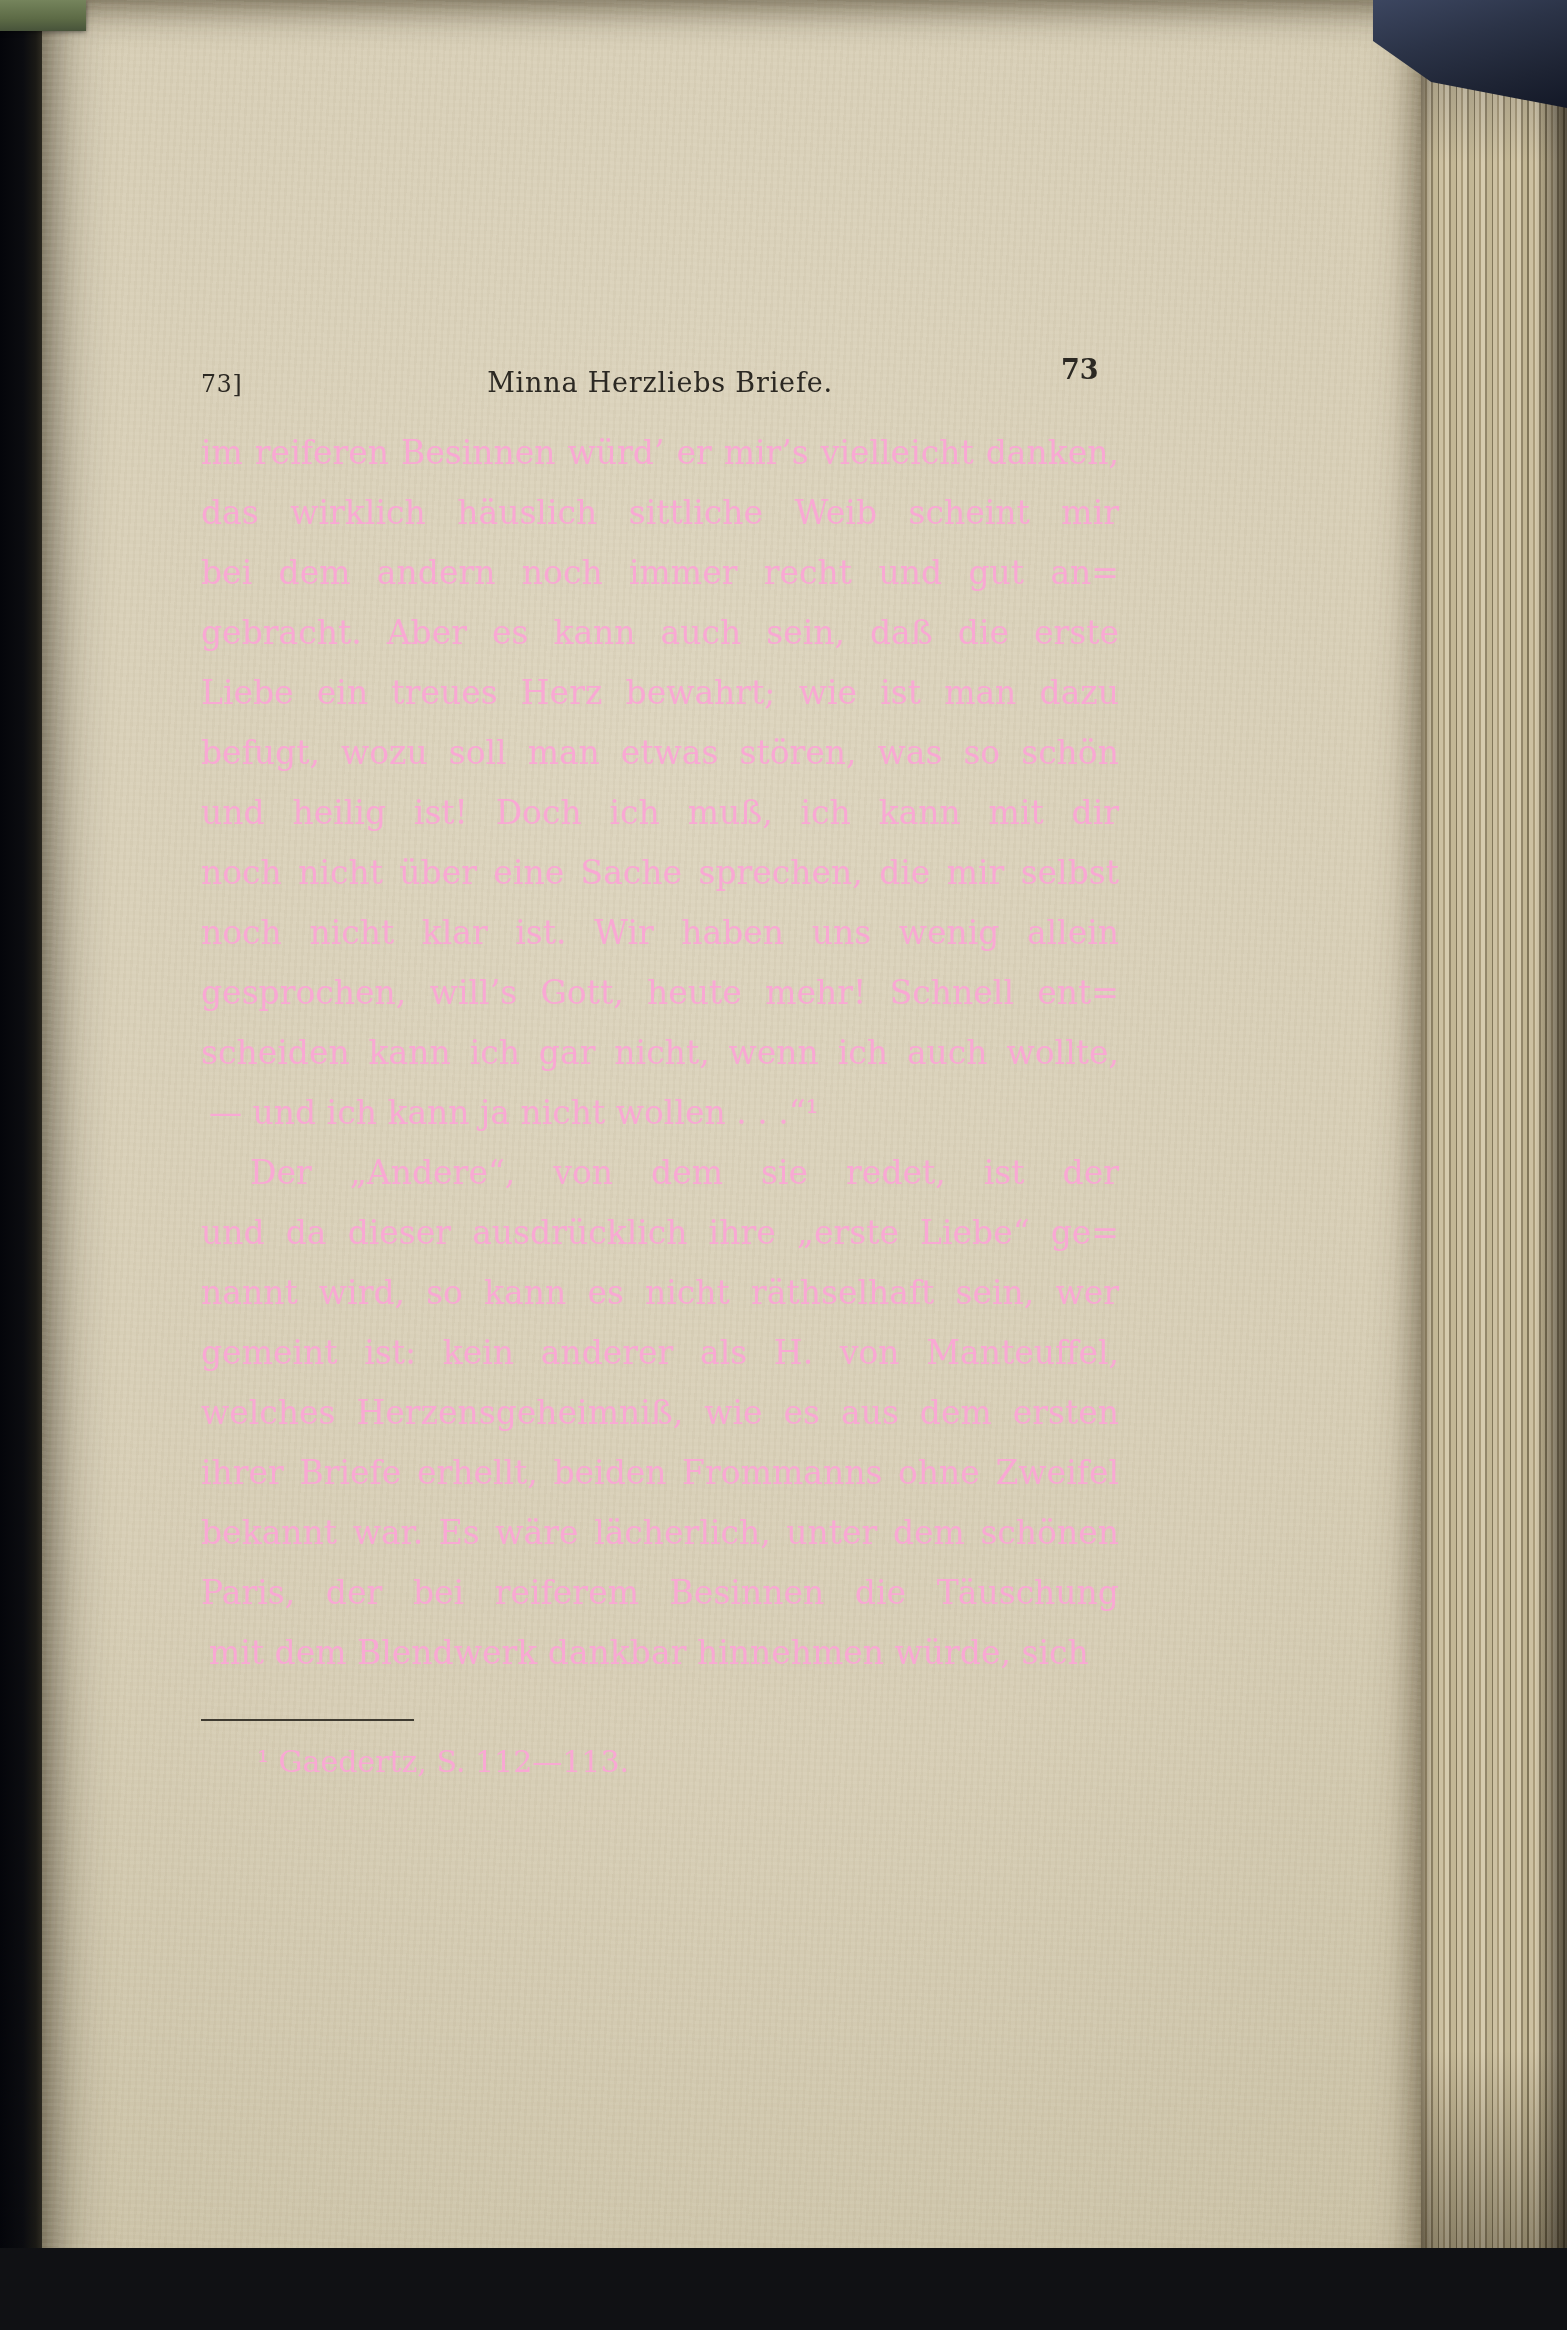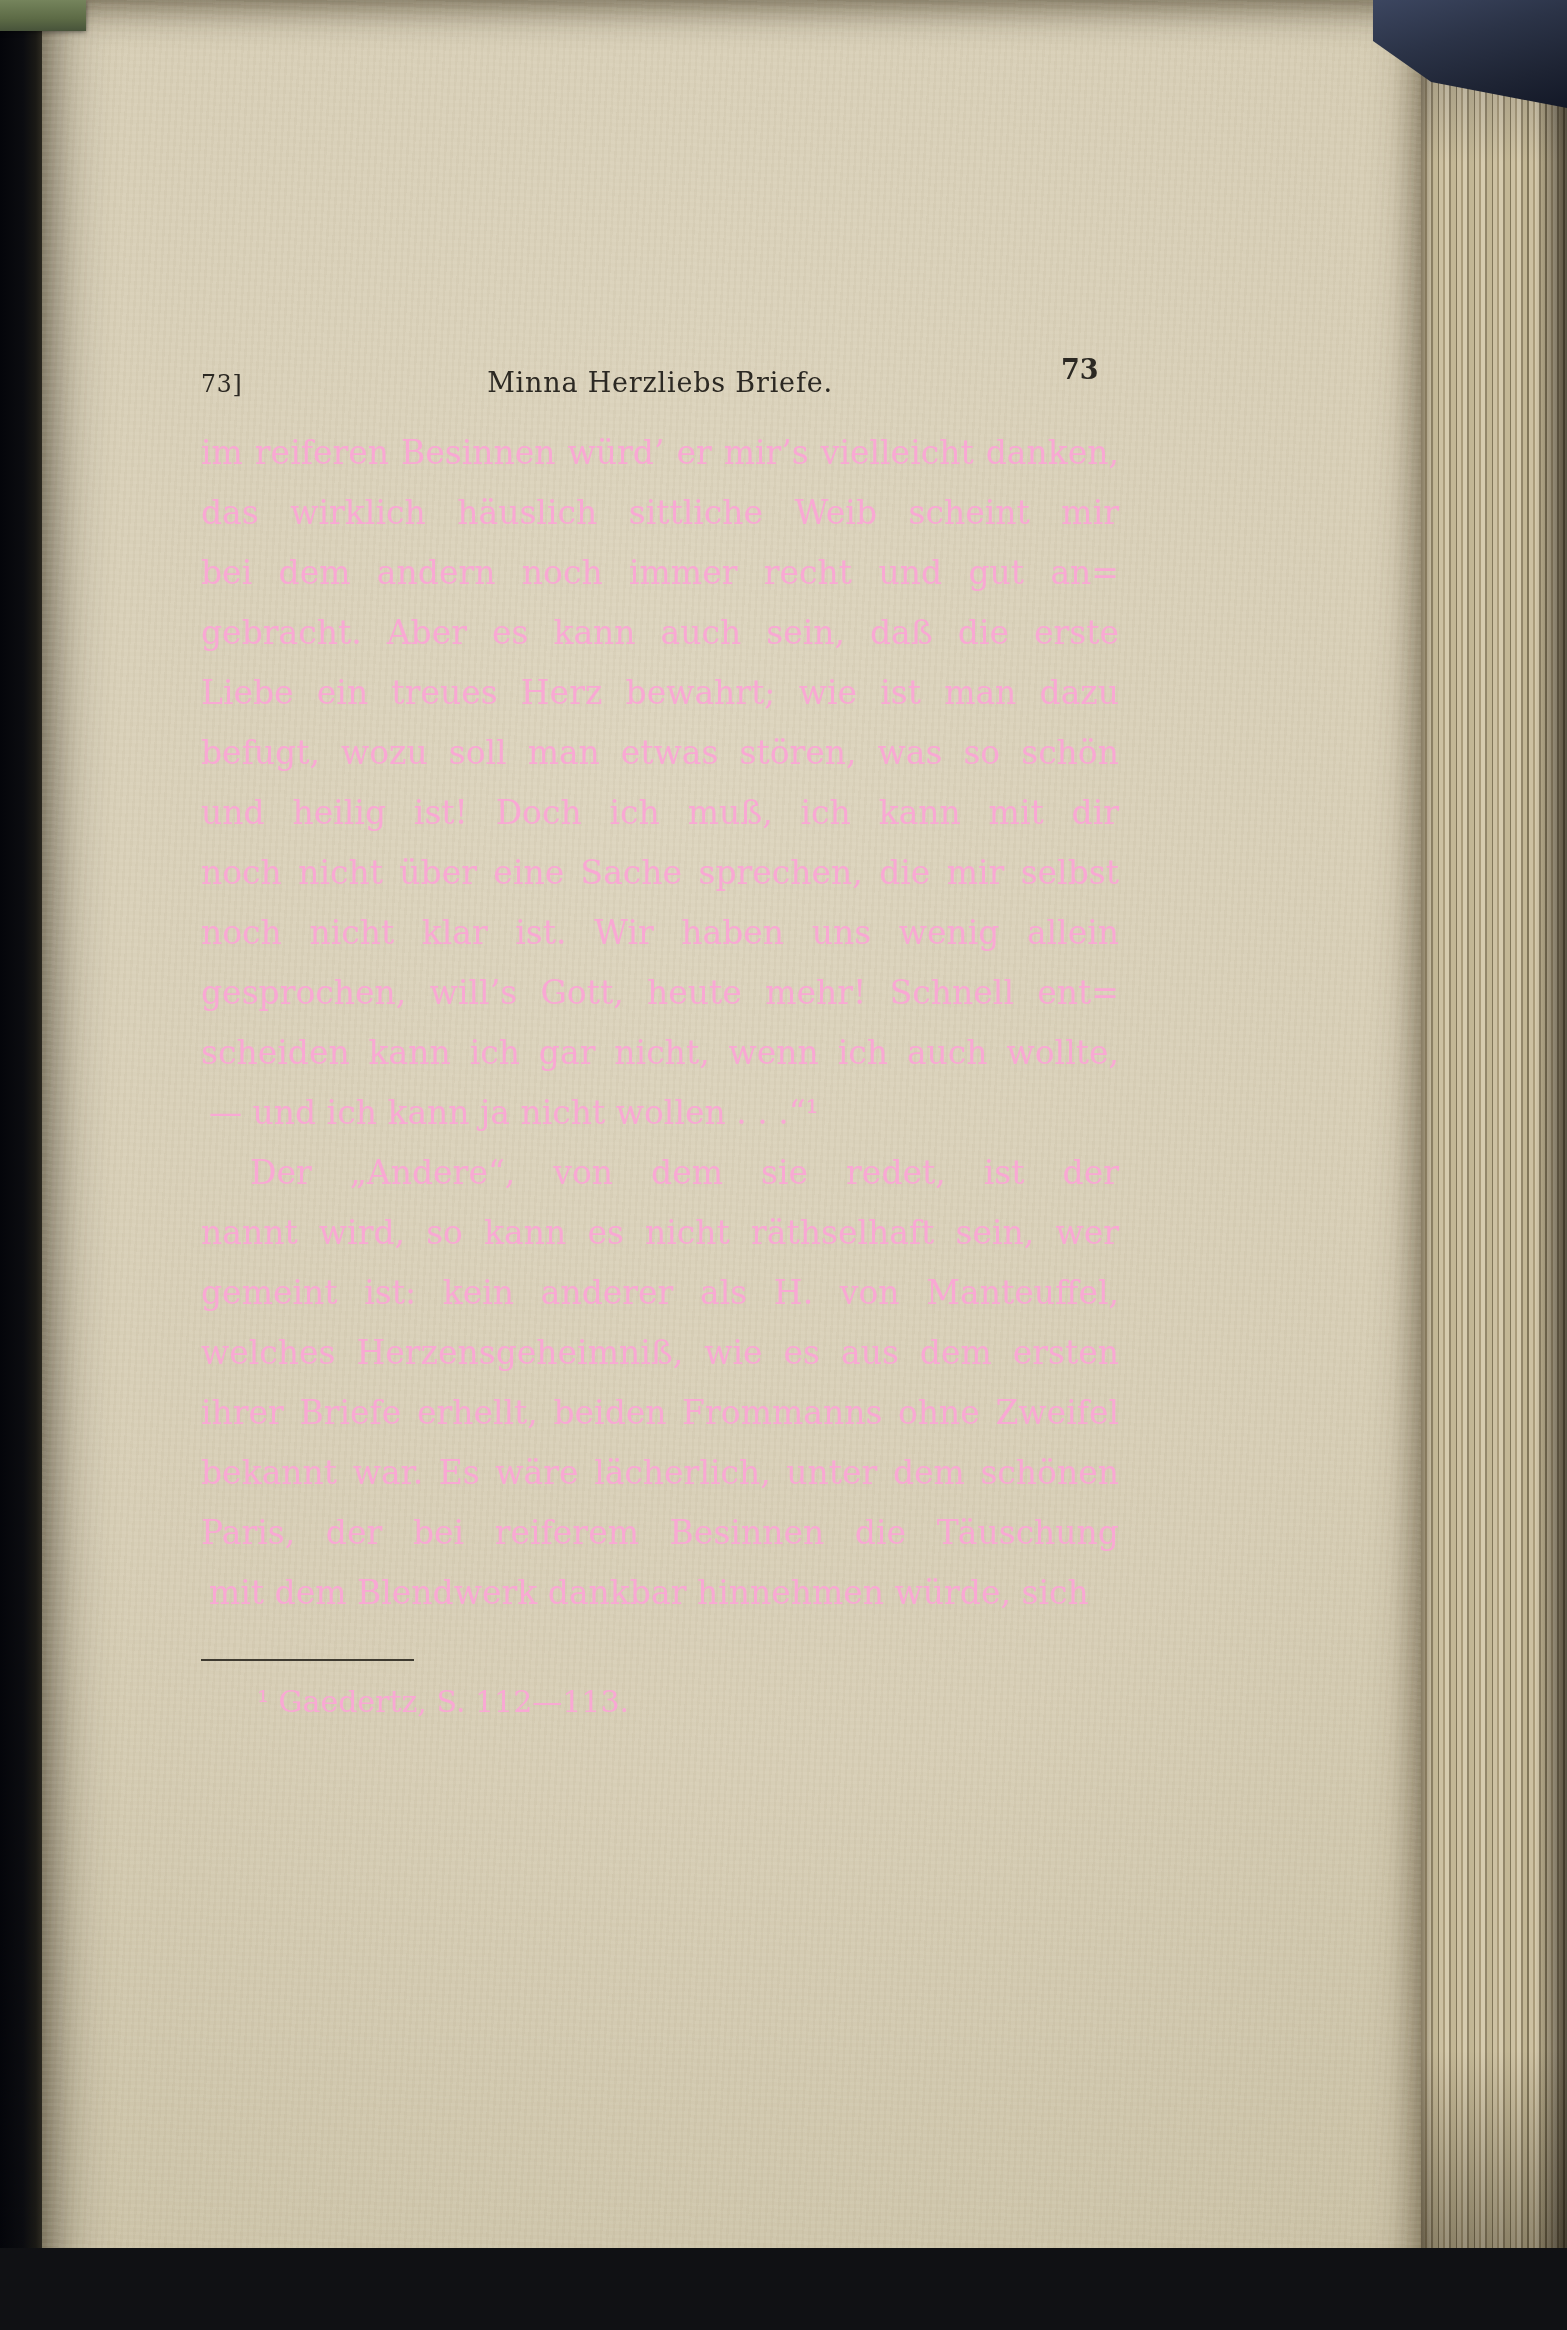--- a/index.html
+++ b/index.html
@@ -101,20 +101,21 @@
       <div class="line">Liebe ein treues Herz bewahrt; wie ist man dazu</div>
       <div class="line">befugt, wozu soll man etwas stören, was so schön</div>
       <div class="line">und heilig ist! Doch ich muß, ich kann mit dir</div>
       <div class="line">noch nicht über eine Sache sprechen, die mir selbst</div>
       <div class="line">noch nicht klar ist. Wir haben uns wenig allein</div>
       <div class="line">gesprochen, will’s Gott, heute mehr! Schnell ent=</div>
       <div class="line">scheiden kann ich gar nicht, wenn ich auch wollte,</div>
       <div class="line short">— und ich kann ja nicht wollen . . .“¹</div>
 
       <div class="line indent">Der „Andere“, von dem sie redet, ist der</div>
+      <div class="line">und da dieser ausdrücklich ihre „erste Liebe“ ge=</div>
       <div class="line">nannt wird, so kann es nicht räthselhaft sein, wer</div>
       <div class="line">gemeint ist: kein anderer als H. von Manteuffel,</div>
       <div class="line">welches Herzensgeheimniß, wie es aus dem ersten</div>
       <div class="line">ihrer Briefe erhellt, beiden Frommanns ohne Zweifel</div>
       <div class="line">bekannt war. Es wäre lächerlich, unter dem schönen</div>
       <div class="line">Paris, der bei reiferem Besinnen die Täuschung</div>
       <div class="line short">mit dem Blendwerk dankbar hinnehmen würde, sich</div>
 
       <div class="fnrule"></div>
       <div class="footnote">¹ Gaedertz, S. 112—113.</div>

